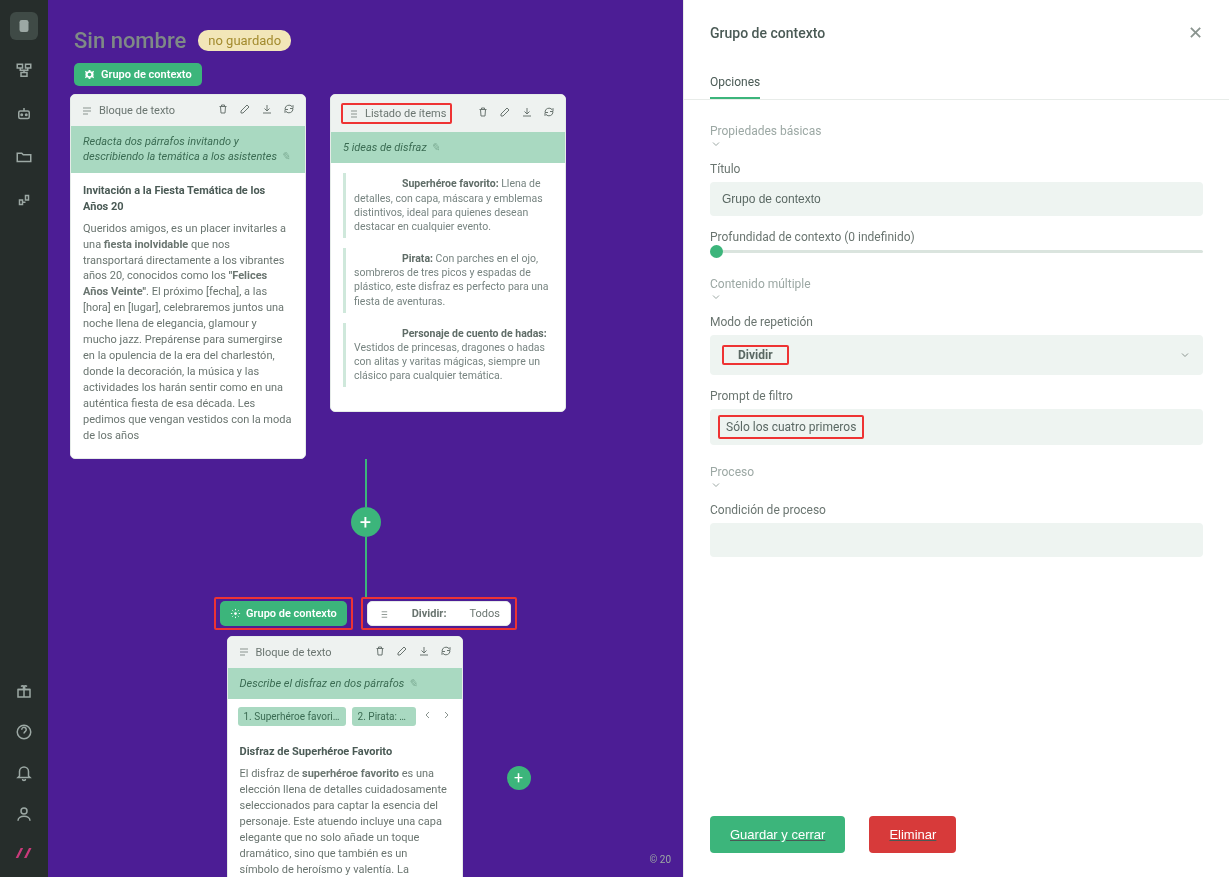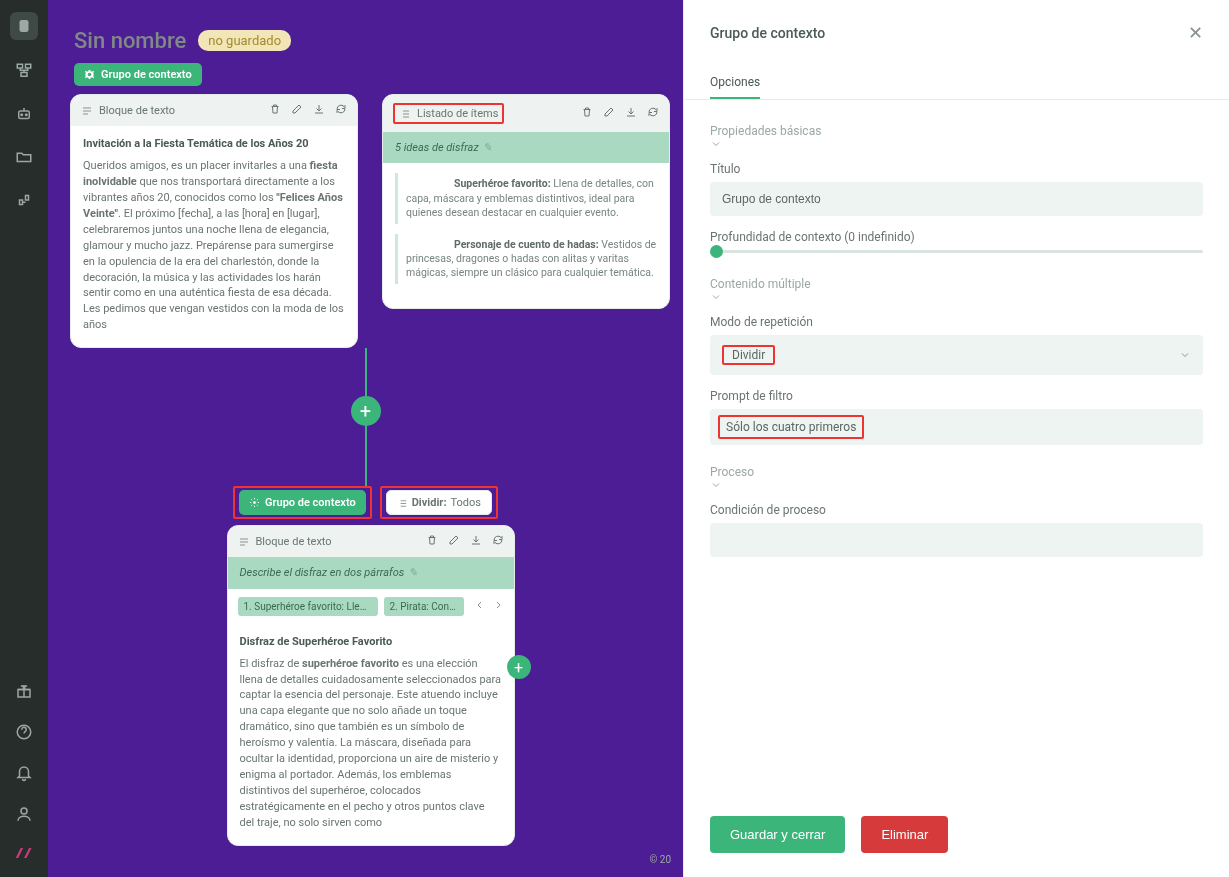--- a/index.html
+++ b/index.html
@@ -22,41 +22,41 @@
 
 .canvas { position: relative; padding: 0 12px 40px; }
 
 
 .ctx-tag { display: inline-flex; align-items: center; gap: 6px; background: #3cb57b; color: #fff; font-size: 11px; font-weight: 600; padding: 5px 10px; border-radius: 5px; margin: 0 0 8px 14px; }
 .ctx-tag svg { width: 11px; height: 11px; }
 
 
 .row { display: flex; gap: 24px; align-items: flex-start; }
 
-.block { background: #fff; border: 1px solid #e5ebe8; border-radius: 11px; width: 288px; overflow: hidden; }
+.block { background: #fff; border: 1px solid #e5ebe8; border-radius: 5px; width: 236px; overflow: hidden; }
 .block-head { display: flex; align-items: center; justify-content: space-between; padding: 8px 10px; background: #eef2f0; font-size: 11px; color: #6a7570; }
 .block-head .left { display: flex; align-items: center; gap: 6px; }
 .block-head .actions { display: flex; gap: 10px; }
 .block-head .actions svg { width: 12px; height: 12px; cursor: pointer; }
 .prompt { background: #a9d9c1; color: #3a6b52; font-style: italic; font-size: 11px; padding: 8px 12px; line-height: 1.4; }
 .prompt .pencil { opacity: 0.4; margin-left: 4px; }
 .content-pad { padding: 10px 12px 14px; font-size: 11px; line-height: 1.45; color: #6a7570; }
 .content-pad h4 { font-size: 11px; color: #4a5a55; margin-bottom: 6px; font-weight: 700; }
 
 .list-item { border-left: 3px solid #cfe8db; padding: 4px 0 4px 8px; margin-bottom: 10px; font-size: 10.5px; line-height: 1.35; color: #778481; }
 .list-item b { color: #5f6c67; margin-left: 48px; }
 
 
 .vline { width: 2px; background: #3cb57b; margin: 0 auto; }
 .plus-node { width: 30px; height: 30px; border-radius: 50%; background: #3cb57b; color: #fff; display: flex; align-items: center; justify-content: center; margin: 0 auto; font-size: 20px; cursor: pointer; }
 
 
 .group-head-row { display: flex; gap: 8px; justify-content: center; margin-bottom: 6px; }
 .tag-green { background: #3cb57b; color: #fff; font-size: 11px; font-weight: 600; padding: 5px 10px; border-radius: 5px; display: inline-flex; align-items: center; gap: 5px; }
-.tag-white { background: #fff; border: 1px solid #e5ebe8; font-size: 11px; padding: 5px 10px; border-radius: 5px; display: inline-flex; align-items: flex-end; gap: 4px; color: #6a7570; }
+.tag-white { background: #fff; border: 1px solid #e5ebe8; font-size: 11px; padding: 5px 10px; border-radius: 5px; display: inline-flex; align-items: flex-end; gap: 23px; color: #6a7570; }
 
 .chips { display: flex; gap: 6px; padding: 8px 10px; align-items: center; background: #fff; }
 .chip { background: #a9d9c1; color: #3a6b52; font-size: 10px; padding: 4px 6px; border-radius: 3px; white-space: nowrap; overflow: hidden; text-overflow: ellipsis; max-width: 140px; }
 .chips .nav svg { width: 12px; height: 12px; }
 
 .side-plus { position: absolute; right: -26px; top: 130px; width: 24px; height: 24px; border-radius: 50%; background: #3cb57b; color: #fff; display: flex; align-items: center; justify-content: center; font-size: 16px; cursor: pointer; }
 
 .footer-year { position: absolute; bottom: 12px; right: 12px; font-size: 10px; color: #9ca8a4; }
 
 
@@ -68,21 +68,21 @@
 .tab { display: inline-block; padding: 8px 0; font-size: 12px; color: #4a5a55; border-bottom: 2px solid #3cb57b; }
 .panel-body { padding: 18px 26px; flex: 1; overflow-y: auto; }
 .section-head { display: flex; justify-content: space-between; font-size: 12px; color: #9ca8a4; padding: 6px 0 12px; flex-direction: column; }
 .section-head svg { width: 12px; height: 12px; }
 .field-label { font-size: 12px; color: #6a7570; margin-bottom: 6px; }
 .field-input { width: 100%; background: #eef4f1; border: none; border-radius: 4px; padding: 10px 12px; font-size: 12px; color: #5a6863; margin-bottom: 14px; }
 .slider-track { width: 100%; height: 3px; background: #dae4de; border-radius: 2px; position: relative; margin: 4px 0 18px; }
 .slider-thumb { position: absolute; left: 0; top: -5px; width: 13px; height: 13px; border-radius: 50%; background: #3cb57b; }
 .select-box { width: 100%; background: #eef4f1; border-radius: 4px; padding: 10px 12px; font-size: 12px; color: #5a6863; display: flex; justify-content: space-between; align-items: center; margin-bottom: 14px; cursor: pointer; }
 .select-box svg { width: 12px; height: 12px; }
-.panel-footer { padding: 18px 26px 24px; display: flex; gap: 16px; }
+.panel-footer { padding: 18px 26px 24px; display: flex; gap: 24px; text-decoration: underline; }
 .btn { padding: 11px 20px; border: none; border-radius: 4px; font-size: 13px; font-weight: 500; cursor: pointer; }
 .btn-save { background: #3cb57b; color: #fff; }
 .btn-delete { background: #d73a3a; color: #fff; }
 
 
 .redbox { border: 2px solid #e33; border-radius: 2px; padding: 2px 4px; display: inline-flex; }
 
 .group2-wrap { width: 278px; margin: 0 auto; position: relative; }
 </style>
 </head>
@@ -169,20 +169,23 @@
               <span><svg viewBox="0 0 24 24" fill="none" stroke="#6a7570" stroke-width="2">
                     <path d="M4 20h4L20 8l-4-4L4 16v4z"></path>
                   </svg></span>
               <span><svg viewBox="0 0 24 24" fill="none" stroke="#6a7570" stroke-width="2">
                     <path d="M12 4v12m-5-5l5 5 5-5M4 20h16"></path>
                   </svg></span>
               <span><svg viewBox="0 0 24 24" fill="none" stroke="#6a7570" stroke-width="2">
                     <path d="M4 12a8 8 0 0114-5l2-2v6h-6M20 12a8 8 0 01-14 5l-2 2v-6h6"></path>
                   </svg></span>
             </div>
+          </div>
+          <div class="prompt">
+            <span>Redacta dos párrafos invitando y describiendo la temática a los asistentes</span><span class="pencil">✎</span>
           </div>
           <div class="content-pad">
             <h4>Invitación a la Fiesta Temática de los Años 20</h4>
             <div>Queridos amigos, es un placer invitarles a una <b>fiesta inolvidable</b> que nos transportará directamente a los vibrantes años 20, conocidos como los <b>"Felices Años Veinte"</b>. El próximo [fecha], a las [hora] en [lugar], celebraremos juntos una noche llena de elegancia, glamour y mucho jazz. Prepárense para sumergirse en la opulencia de la era del charlestón, donde la decoración, la música y las actividades los harán sentir como en una auténtica fiesta de esa década. Les pedimos que vengan vestidos con la moda de los años</div>
           </div>
         </div>
 
         <div class="block">
           <div class="block-head">
             <span class="redbox">
@@ -206,20 +209,21 @@
               <span><svg viewBox="0 0 24 24" fill="none" stroke="#6a7570" stroke-width="2">
                     <path d="M4 12a8 8 0 0114-5l2-2v6h-6M20 12a8 8 0 01-14 5l-2 2v-6h6"></path>
                   </svg></span>
             </div>
           </div>
           <div class="prompt">
             <span>5 ideas de disfraz</span><span class="pencil">✎</span>
           </div>
           <div class="content-pad">
             <div class="list-item"><b>Superhéroe favorito:</b><span> Llena de detalles, con capa, máscara y emblemas distintivos, ideal para quienes desean destacar en cualquier evento.</span></div>
+            <div class="list-item"><b>Pirata:</b><span> Con parches en el ojo, sombreros de tres picos y espadas de plástico, este disfraz es perfecto para una fiesta de aventuras.</span></div>
             <div class="list-item"><b>Personaje de cuento de hadas:</b><span> Vestidos de princesas, dragones o hadas con alitas y varitas mágicas, siempre un clásico para cualquier temática.</span></div>
           </div>
         </div>
       </div>
 
       
       <div class="vline" style="height:48px;"></div>
       <div class="plus-node">+</div>
       <div class="vline" style="height:60px;"></div>
 
@@ -320,21 +324,21 @@
         </div>
 
       <div class="section-head">
         <span>Contenido múltiple</span>
         <svg viewBox="0 0 24 24" fill="none" stroke="#9ca8a4" stroke-width="2">
             <path d="M6 9l6 6 6-6"></path>
           </svg>
       </div>
       <div class="field-label">Modo de repetición</div>
       <div class="select-box">
-        <span class="redbox" style="padding:1px 8px;">
+        <span class="redbox" style="padding:1px 14px;font-weight:bold;">
             <span>Dividir</span>
           </span>
         <svg viewBox="0 0 24 24" fill="none" stroke="#8a948f" stroke-width="2">
             <path d="M6 9l6 6 6-6"></path>
           </svg>
       </div>
       <div class="field-label">Prompt de filtro</div>
       <div class="field-input" style="padding:6px 8px;">
         <span class="redbox" style="padding:3px 6px;">
             <span>Sólo los cuatro primeros</span>

